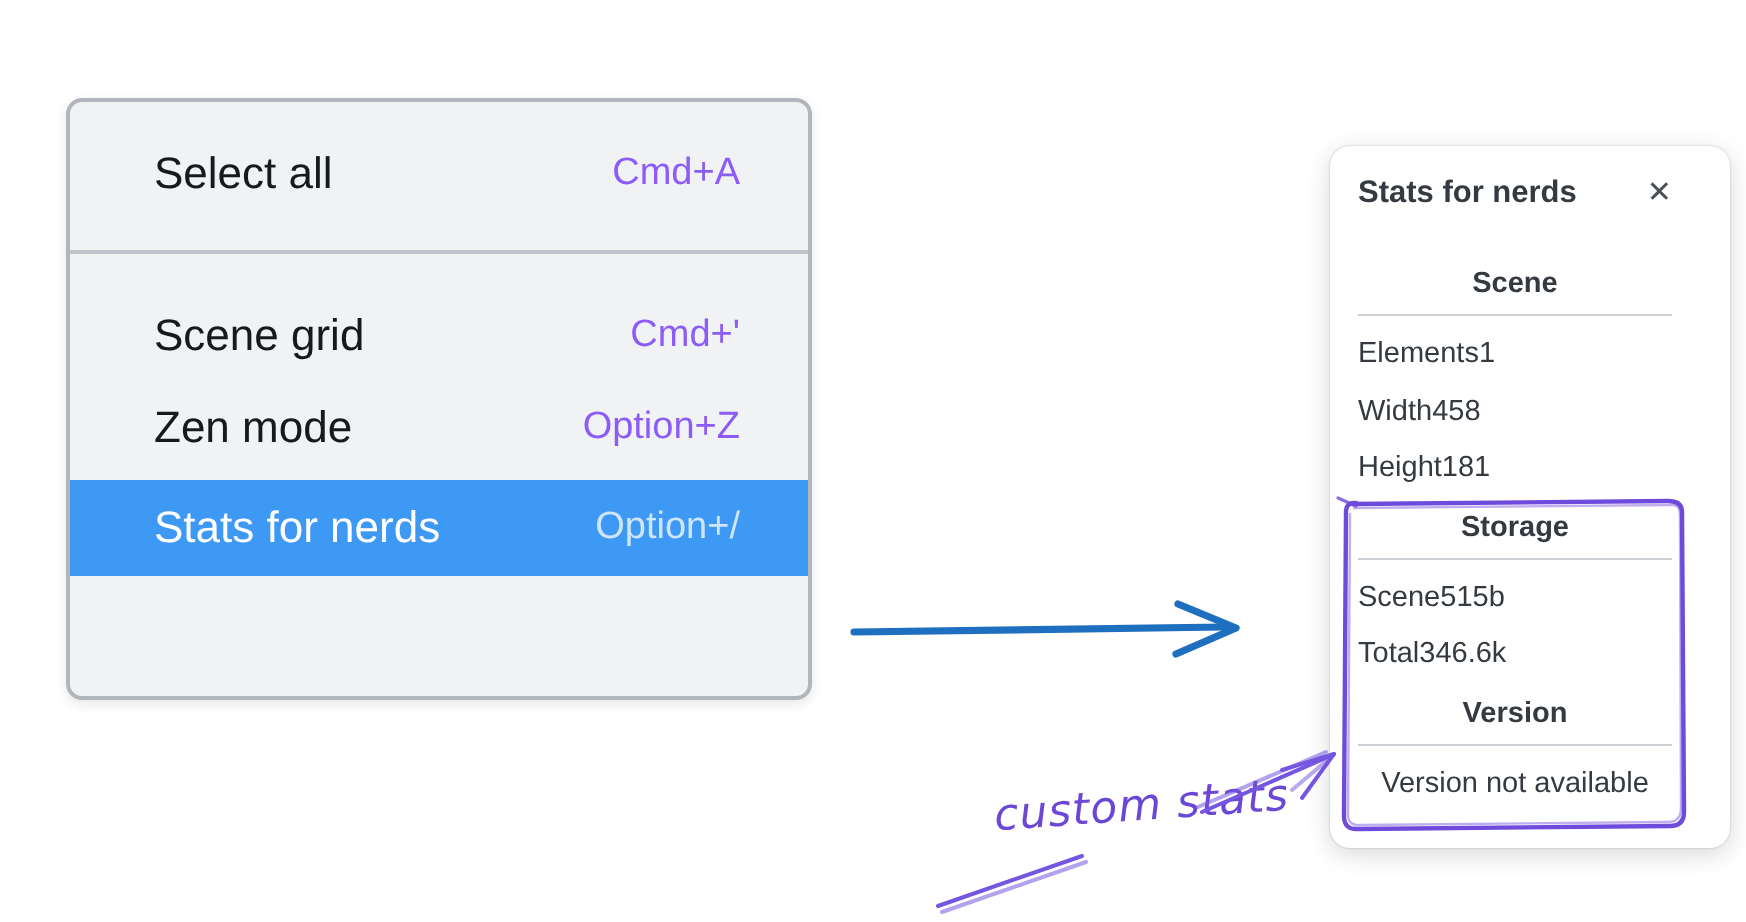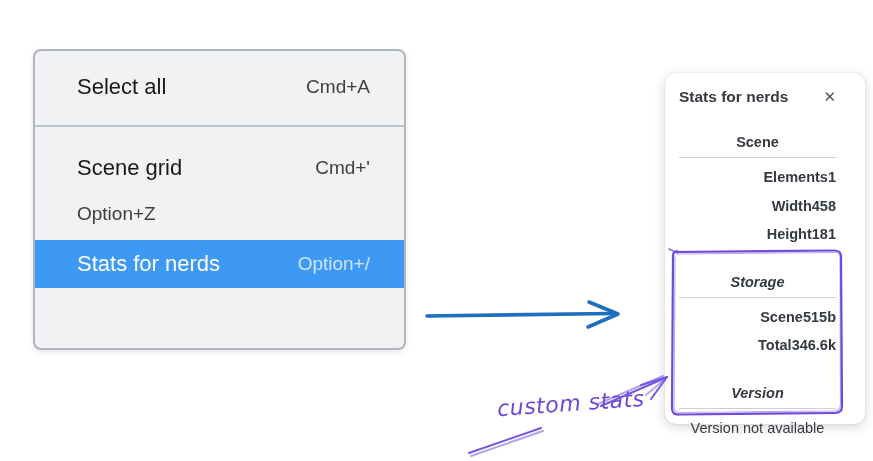--- a/index.html
+++ b/index.html
@@ -11,21 +11,21 @@
   .menu {
     position:absolute; left:33px; top:49px; width:373px; height:301px;
     background:#f1f2f4; border:2px solid #b0b6bc; border-radius:8px;
     box-shadow:0 2px 6px rgba(0,0,0,.10);
     padding:12px 0 14px;
   }
   .menu-row {
     height:46px; display:flex; align-items:center; justify-content:space-between;
     padding:0 34px 0 42px; font-size:22px; color:#17191b; cursor:default;gap:48px;
   }
-  .menu-row .shortcut { font-size:19px; color:#404040; }
+  .menu-row .shortcut { font-size:19px; color:#8b5cf6; }
   .menu-row.active { background:#3d99f4; color:#ffffff; }
   .menu-row.active .shortcut { color:rgba(255,255,255,.75); }
   .menu-row.first { height:48px; }
   .menu-row.stats { height:48px; margin-top:3px; }
   .menu-divider { height:2px; background:#bfc4ca; margin:14px 0 18px 0; }
 
   
   .panel {
     position:absolute; left:665px; top:73px; width:200px; height:351px;
     background:#ffffff; border-radius:10px; color:#343a40;
@@ -33,24 +33,24 @@
     padding:14px 29px 14px 14px;
   }
   .panel-header { display:flex; align-items:center; justify-content:space-between;
                   line-height:20px; }
   .panel-title  { font-weight:bold; font-size:15.5px; }
   .panel-close  { font-size:15px; color:#4b5156; font-weight:normal; cursor:pointer;
                   line-height:16px; }
   .sec-heading  { text-align:center; font-weight:bold; font-size:14.5px;
                   line-height:18px; }
   .sec-heading.scene   { margin-top:26px; }
-  .sec-heading.inner   { margin-top:24px;font-style:italic; }
+  .sec-heading.inner   { margin-top:6px; }
   .panel-divider { height:1px; background:#ccd1d6; margin:6px 0 5px 0; }
-  .stat-row { display:flex; justify-content:flex-end; font-size:14.5px;
-              line-height:28.5px;font-weight:bold; }
+  .stat-row { display:flex; justify-content:flex-start; font-size:14.5px;
+              line-height:28.5px; }
   .stat-note { font-size:14.5px; line-height:28px; margin-top:4px;text-align:center; }
 
   
   .annotation {
     position:absolute; left:497px; top:391px; font-size:22px; font-style:italic;
     color:#6c47d6; font-family:"DejaVu Sans", sans-serif;
     transform:rotate(-4deg); letter-spacing:.5px; white-space:nowrap;
   }
 
   
@@ -64,20 +64,21 @@
   <div class="menu-row first">
     <span>Select all</span>
     <span class="shortcut">Cmd+A</span>
   </div>
   <div class="menu-divider"></div>
   <div class="menu-row">
     <span>Scene grid</span>
     <span class="shortcut">Cmd+'</span>
   </div>
   <div class="menu-row">
+    <span>Zen mode</span>
     <span class="shortcut">Option+Z</span>
   </div>
   <div class="menu-row stats active">
     <span>Stats for nerds</span>
     <span class="shortcut">Option+/</span>
   </div>
 </div>
 
 <div class="panel">
   <div class="panel-header">

